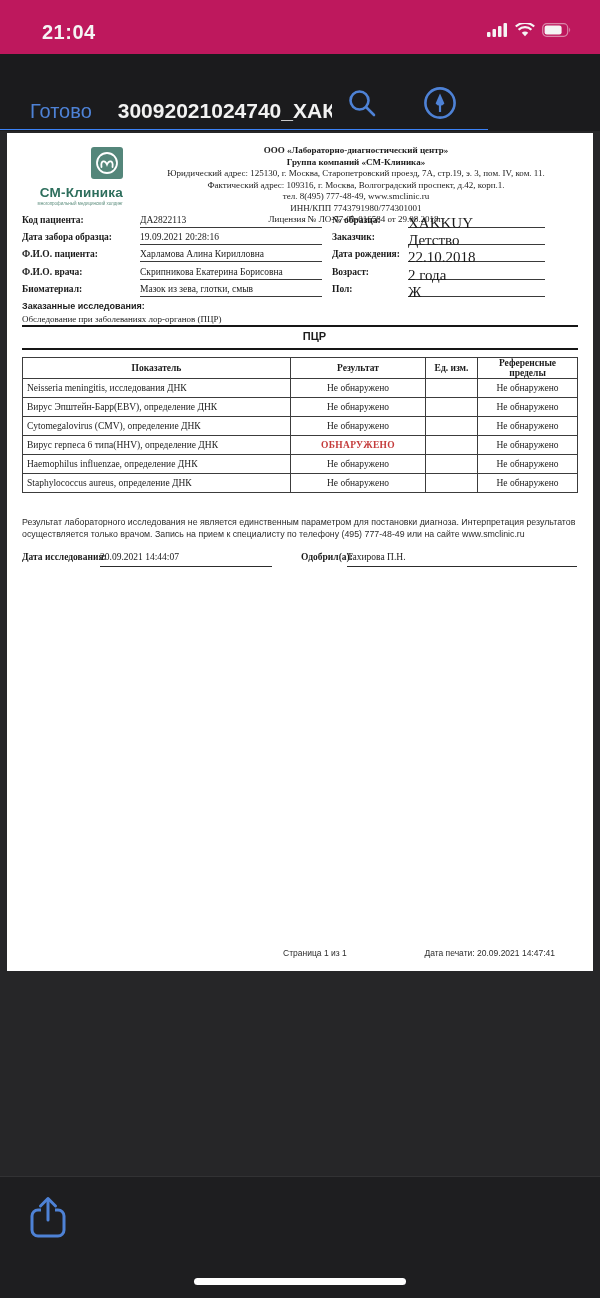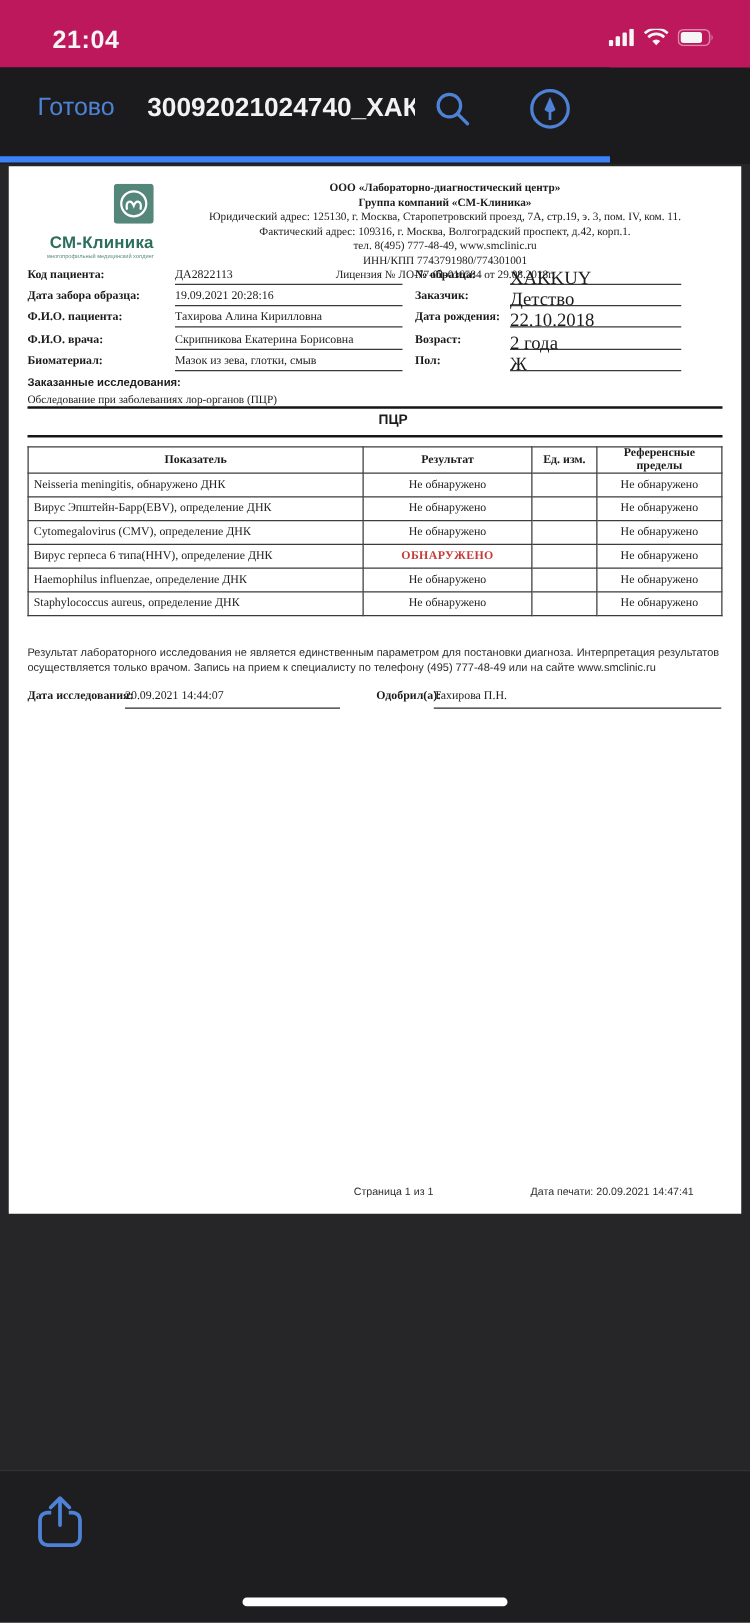--- a/index.html
+++ b/index.html
@@ -14,22 +14,22 @@
   .statusbar {
     position:absolute; top:0; left:0; width:600px; height:54px;
     background:#be185d; color:#f5f5f5;
     display:flex; align-items:center; justify-content:space-between;
     padding:10px 28px 0 42px;
   }
   .time { font-size:20px; font-weight:bold; letter-spacing:.5px; }
   .status-icons { display:flex; align-items:center; gap:7px; }
   .navbar {
     position:absolute; top:54px; left:0; width:488px; height:76px;
-    background:#1b1b1d; border-bottom:5px solid #3b82f6;
-    display:flex; align-items:center; padding:0 28px 6px 30px;
+    background:#1b1b1d; border-bottom:1px solid #3b82f6;
+    display:flex; align-items:flex-end; padding:0 28px 6px 30px;
   }
   .done-btn { color:#4e82d6; font-size:20px; flex:0 0 auto; cursor:pointer; }
   .doc-title {
     color:#f2f2f2; font-size:21px; font-weight:bold; margin-left:26px;
     flex:1 1 auto; white-space:nowrap; overflow:hidden;
   }
   .nav-icons { display:flex; align-items:center; gap:38px; margin-left:10px; }
   .nav-icon { width:40px; height:40px; display:flex; align-items:center; justify-content:center; cursor:pointer; }
   
   .viewer {
@@ -176,21 +176,21 @@
         <span class="f-value-r">XAKKUY</span>
       </div>
       <div class="f-row">
         <span class="f-label-l">Дата забора образца:</span>
         <span class="f-value-l">19.09.2021 20:28:16</span>
         <span class="f-label-r">Заказчик:</span>
         <span class="f-value-r">Детство</span>
       </div>
       <div class="f-row">
         <span class="f-label-l">Ф.И.О. пациента:</span>
-        <span class="f-value-l">Тахирова Алина Кирилловна</span>
+        <span class="f-value-l">Харламова Алина Кирилловна</span>
         <span class="f-label-r">Дата рождения:</span>
         <span class="f-value-r">22.10.2018</span>
       </div>
       <div class="f-row">
         <span class="f-label-l">Ф.И.О. врача:</span>
         <span class="f-value-l">Скрипникова Екатерина Борисовна</span>
         <span class="f-label-r">Возраст:</span>
         <span class="f-value-r">2 года</span>
       </div>
       <div class="f-row">
@@ -212,21 +212,21 @@
       <thead>
         <tr>
           <th>Показатель</th>
           <th>Результат</th>
           <th>Ед. изм.</th>
           <th>Референсные пределы</th>
         </tr>
       </thead>
       <tbody>
         <tr>
-          <td class="c-ind">Neisseria meningitis, обнаружено ДНК</td>
+          <td class="c-ind">Neisseria meningitis, исследования ДНК</td>
           <td class="c-res">Не обнаружено</td>
           <td class="c-unit"></td>
           <td class="c-ref">Не обнаружено</td>
         </tr>
         <tr>
           <td class="c-ind">Вирус Эпштейн-Барр(EBV), определение ДНК</td>
           <td class="c-res">Не обнаружено</td>
           <td class="c-unit"></td>
           <td class="c-ref">Не обнаружено</td>
         </tr>

